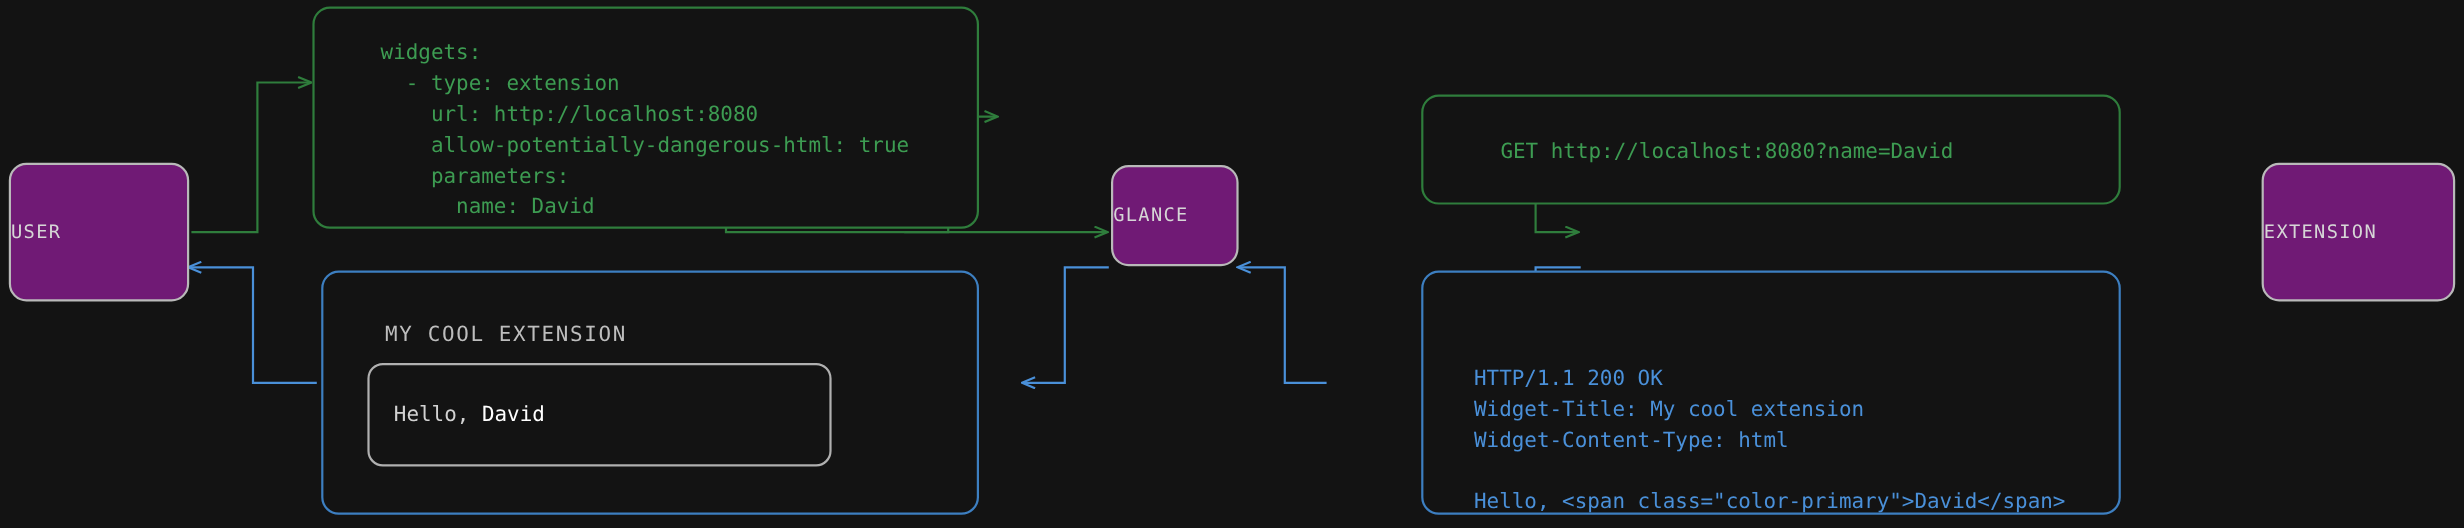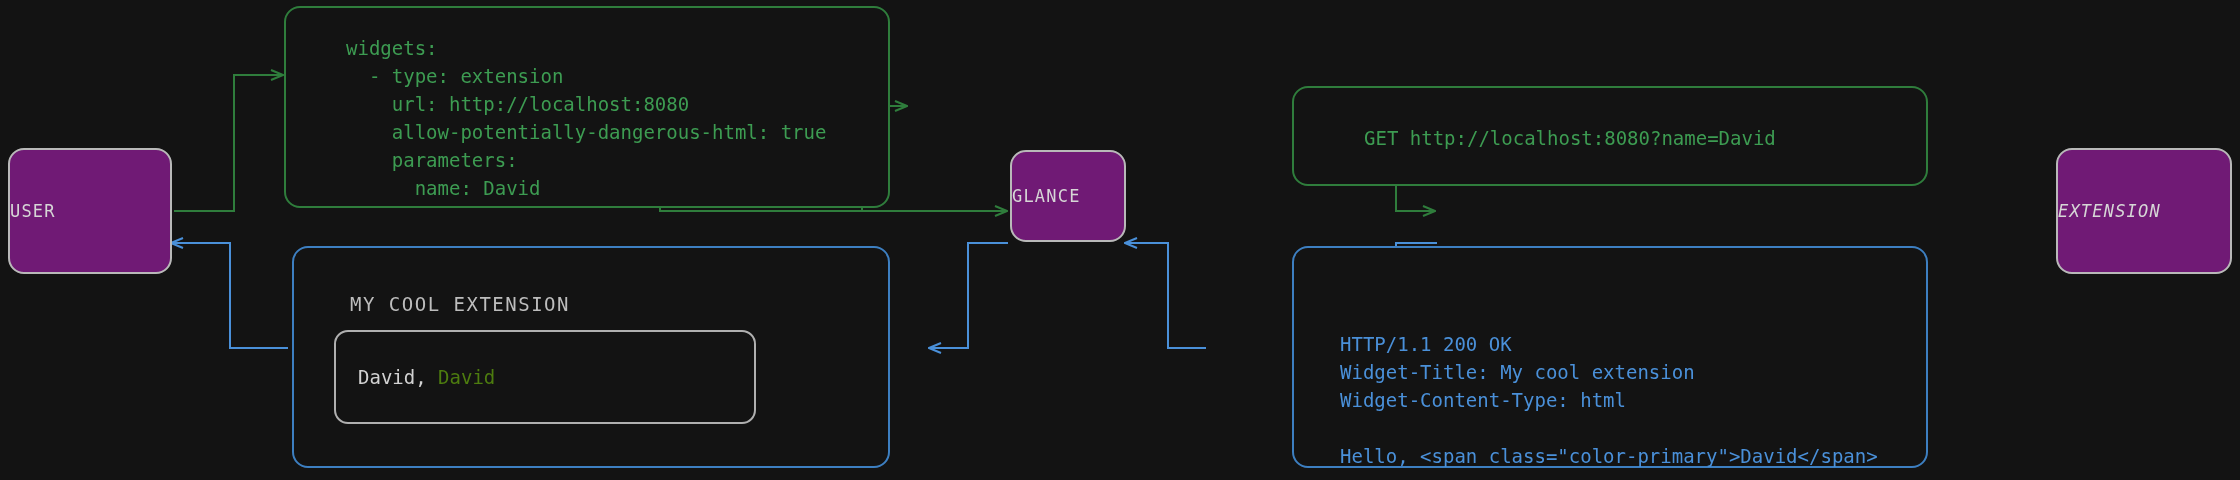--- a/index.html
+++ b/index.html
@@ -81,21 +81,21 @@
     display: flex;
     align-items: center;
   }
   .widget-body {
     font-family: "DejaVu Sans Mono", "Liberation Mono", monospace;
     font-size: 19px;
     color: #d2d2d2;
     padding-left: 22px;
     white-space: pre;
   }
-  .accent { color: #4d7c0f; }
+  .accent { color: #ffffff; }
 </style>
 </head>
 <body>
 
 <div id="canvas">
 
   <svg class="wires" viewBox="0 0 2240 480">
     <defs>
       <marker id="arrow-green" markerWidth="14" markerHeight="12" refX="12" refY="6" orient="auto" markerUnits="userSpaceOnUse">
         <path d="M1,1 L13,6 L1,11" fill="none" stroke="#2f7d3c" stroke-width="2"></path>
@@ -129,21 +129,21 @@
   </svg>
 
   <div class="node" style="left:8px; top:148px; width:164px; height:126px;">
     <span class="node-label">USER</span>
   </div>
 
   <div class="node" style="left:1010px; top:150px; width:116px; height:92px;">
     <span class="node-label">GLANCE</span>
   </div>
 
-  <div class="node" style="left:2056px; top:148px; width:176px; height:126px;font-style:italic;">
+  <div class="node" style="left:2056px; top:148px; width:176px; height:126px;">
     <span class="node-label">EXTENSION</span>
   </div>
 
   <div class="panel green" style="left:284px; top:6px; width:606px; height:202px;">
     <pre class="code green" style="position:absolute; left:36px; top:26px;">widgets:
   - type: extension
     url: http://localhost:8080
     allow-potentially-dangerous-html: true
     parameters:
       name: David</pre>
@@ -157,17 +157,17 @@
     <pre class="code blue" style="position:absolute; left:46px; top:46px;margin-top:36px;">HTTP/1.1 200 OK
 Widget-Title: My cool extension
 Widget-Content-Type: html
 
 Hello, &lt;span class="color-primary"&gt;David&lt;/span&gt;</pre>
   </div>
 
   <div class="panel blue" style="left:292px; top:246px; width:598px; height:222px;">
     <div class="widget-title" style="position:absolute; left:56px; top:45px;">MY COOL EXTENSION</div>
     <div class="widget-card" style="position:absolute; left:40px; top:82px; width:422px; height:94px;">
-      <div class="widget-body"><span>David, </span><span class="accent">David</span></div>
+      <div class="widget-body"><span>Hello, </span><span class="accent">David</span></div>
     </div>
   </div>
 
 </div>
 
 </body></html>

